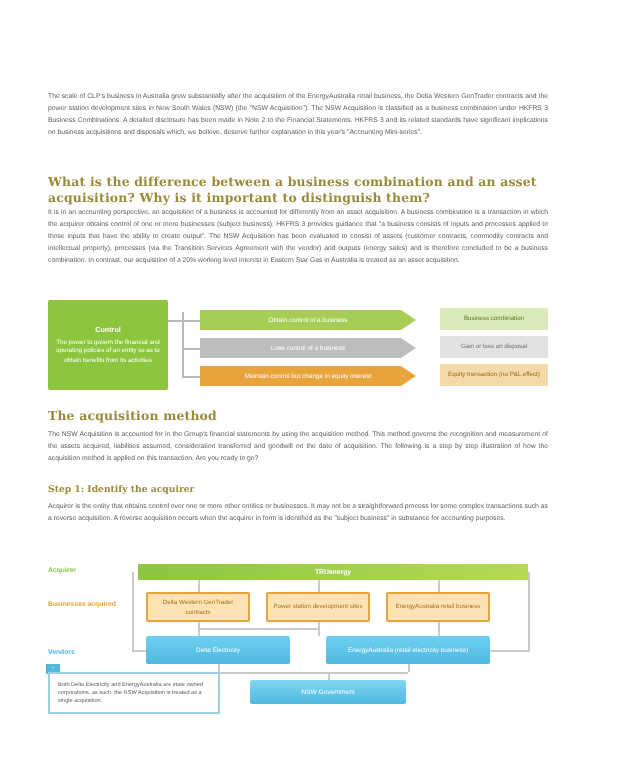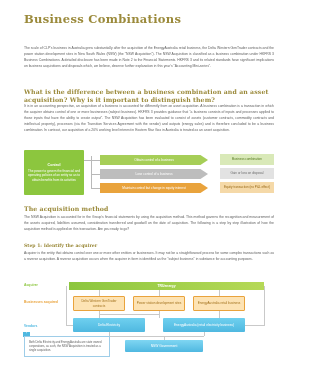--- a/index.html
+++ b/index.html
@@ -120,21 +120,20 @@
   }
   .ln{position:absolute;background:#c9c9c9;}
   .lnv{width:.6px;}
   .lnh{height:.6px;}
 </style>
 </head>
 <body>
 
 <div class="page">
 
-  <div class="title">Business Combinations</div>
 
   <div class="para" style="top:46px;">The scale of CLP's business in Australia grew substantially after the acquisition of the EnergyAustralia retail business, the Delta Western GenTrader contracts and the power station development sites in New South Wales (NSW) (the "NSW Acquisition"). The NSW Acquisition is classified as a business combination under HKFRS 3 Business Combinations. A detailed disclosure has been made in Note 2 to the Financial Statements. HKFRS 3 and its related standards have significant implications on business acquisitions and disposals which, we believe, deserve further explanation in this year's "Accounting Mini-series".</div>
 
   <h2 class="sec" style="top:88px;">What is the difference between a business combination and an asset acquisition? Why is it important to distinguish them?</h2>
 
   <div class="para" style="top:104px;">It is in an accounting perspective, an acquisition of a business is accounted for differently from an asset acquisition. A business combination is a transaction in which the acquirer obtains control of one or more businesses (subject business). HKFRS 3 provides guidance that "a business consists of inputs and processes applied to those inputs that have the ability to create output". The NSW Acquisition has been evaluated to consist of assets (customer contracts, commodity contracts and intellectual property), processes (via the Transition Services Agreement with the vendor) and outputs (energy sales) and is therefore concluded to be a business combination. In contrast, our acquisition of a 20% working level interest in Eastern Star Gas in Australia is treated as an asset acquisition.</div>
 
   <div class="flow">
 
     <div class="ctrlbox">

